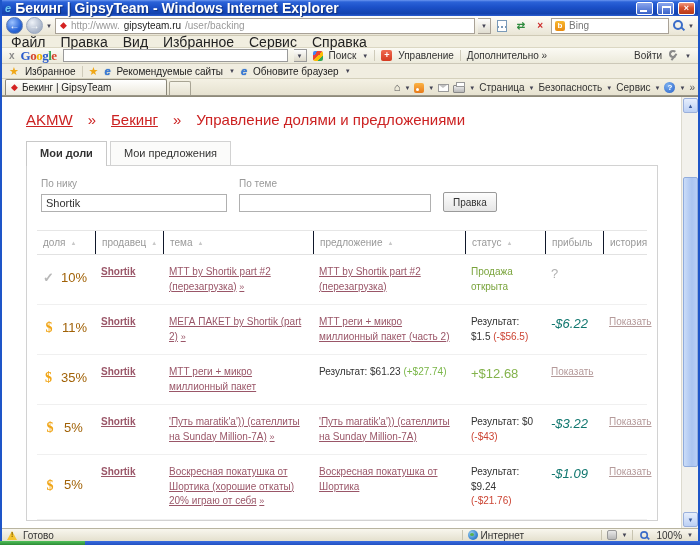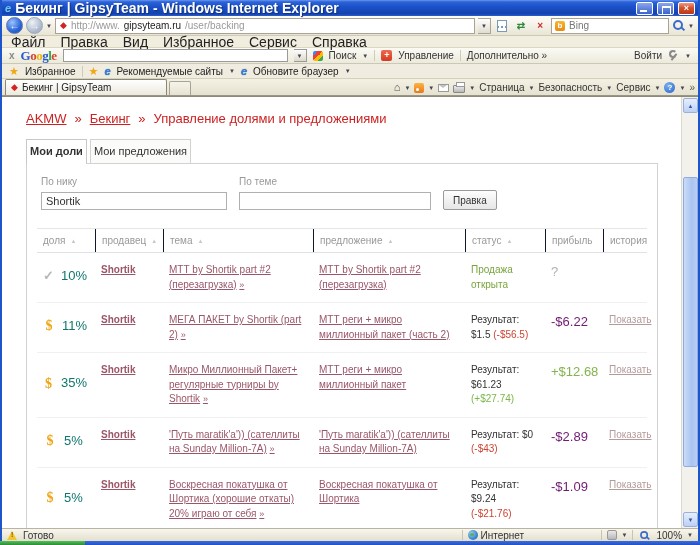--- a/index.html
+++ b/index.html
@@ -81,27 +81,27 @@
   .mailic::before { content:""; position:absolute; left:0; top:0; border-left:4px solid transparent; border-right:4px solid transparent; border-top:3px solid #c0c0c0; }
   .printer { width:12px; height:8px; background:linear-gradient(#ececec,#b8b8b8); border:1px solid #888; border-radius:1px; position:relative; margin-top:3px; }
   .printer::before { content:""; position:absolute; top:-4px; left:2px; width:7px; height:3px; background:#fff; border:1px solid #999; }
   .helpic { width:11px; height:11px; border-radius:50%; background:radial-gradient(circle at 35% 30%, #7ab0f0, #2a62c8); color:#fff; font-size:8px; font-weight:bold; display:flex; align-items:center; justify-content:center; line-height:1; }
   .ovf { font-size:10px; color:#555; align-self:flex-start; }
 
   
   .viewport { height:432px; background:#fff; position:relative; border-top:1px solid #8e8a79; }
   .content { position:absolute; left:0; top:0; right:17px; bottom:0; padding:14px 0 0 24px; overflow:hidden; }
 
-  .breadcrumb { font-size:13px; color:#cc2222; display:flex; gap:8px; align-items:center; }
+  .breadcrumb { font-size:15px; color:#cc2222; display:flex; gap:15px; align-items:center; }
   .crumb-link { color:#cc2222; text-decoration:underline; cursor:pointer; }
   .crumb-sep { color:#cc2222; }
   .crumb-cur { color:#cc2222; }
 
   .ptabs { display:flex; margin-top:13px; position:relative; z-index:2; }
-  .ptab { font-size:11px; color:#333; padding:5px 3px 6px; border:1px solid #d2d2d2; border-bottom:none; background:#fbfbfa; margin-right:3px; }
+  .ptab { font-size:11px; color:#333; padding:5px 13px 6px; border:1px solid #d2d2d2; border-bottom:none; background:#fbfbfa; margin-right:3px; }
   .ptab.active { font-weight:bold; background:#fff; margin-bottom:-1px; border-color:#c8c8c8; }
 
   .box { width:632px; border:1px solid #d2d2d2; background:#fff; min-height:346px; position:relative; z-index:1; }
 
   .sform { display:flex; gap:12px; padding:12px 14px 4px; align-items:flex-end; }
   .sfield label { display:block; font-size:10px; color:#999; margin-bottom:4px; }
   .sfield input { height:18px; border:1px solid #b0b0b0; font-size:11px; padding:0 4px; outline:none; font-family:"Liberation Sans",sans-serif; color:#333; }
   .in-nick { width:186px; } .in-topic { width:192px; }
   .sbtn { height:20px; padding:0 9px; font-size:10px; color:#333; background:linear-gradient(#fdfdfd,#e6e6e6); border:1px solid #9a9a9a; border-radius:2px; font-family:"Liberation Sans",sans-serif; }
 
@@ -110,30 +110,30 @@
   .thead { border-top:1px solid #e6e6e6; border-bottom:1px solid #e2e2e2; }
   .th { font-size:10px; color:#999; padding:6px 6px 6px 6px; border-left:1px solid #0f172a; display:flex; align-items:center; gap:5px; }
   .th:first-child { border-left:none; }
   .sort { font-size:6px; color:#c8c8c8; line-height:1; }
   .trow { border-bottom:1px solid #f0f0f0; }
   .td { padding:10px 8px 10px 6px; font-size:10px; line-height:1.45; }
   .cell-share { display:flex; align-items:center; gap:7px; padding-top:8px; }
   .row-icon { width:14px; text-align:center; display:inline-block; }
   .icon-check { color:#b8b8b8; font-size:13px; font-weight:bold; }
   .icon-dollar { color:#f0a517; font-size:14px; font-weight:bold; font-family:"Liberation Serif",serif; }
-  .share-val { font-size:13px; color:#0f766e; }
+  .share-val { font-size:13px; color:#a16207; }
   .tbl-link { color:#9a5668; text-decoration:underline; cursor:pointer; }
   .seller { font-weight:bold; }
   .arrow { font-size:9px; }
   .status-open { color:#7aa43c; }
   .status-result { color:#333; }
   .delta-neg { color:#cc4433; }
   .delta-pos { color:#7ab648; }
   .profit-val { font-size:13px; }
-  .profit-neg { color:#701a75; }
+  .profit-neg { color:#0f766e;font-style:italic; }
   .profit-pos { color:#84b34c; }
   .profit-na { color:#b0b0b0; }
   .history-link { color:#b59a9a; text-decoration:underline; font-size:10px; cursor:pointer; }
 
   
   .scrollbar { position:absolute; right:0; top:0; bottom:0; width:17px; background:#f2f1ec; border-left:1px solid #dcdacf; }
   .sb-btn { position:absolute; left:1px; width:15px; height:15px; background:linear-gradient(#e6eefc,#bcd0f4); border:1px solid #9ab0dc; border-radius:2px; color:#3a5a9c; font-size:6px; display:flex; align-items:center; justify-content:center; }
   .sb-up { top:1px; } .sb-down { bottom:1px; }
   .sb-thumb { position:absolute; left:1px; top:80px; width:15px; height:290px; background:linear-gradient(90deg,#cadcf8,#aac4f0 60%,#b8cef6); border:1px solid #90acdc; border-radius:2px; }
 
@@ -349,36 +349,35 @@
     <div class="td"><span class="status-result">Результат: $1.5</span> <span class="delta-neg">(-$56.5)</span></div>
     <div class="td"><span class="profit-val profit-neg">-$6.22</span></div>
     <div class="td"><a class="history-link">Показать</a></div>
   </div>
                 <div class="trow">
     <div class="td cell-share">
       <span class="row-icon icon-dollar">$</span>
       <span class="share-val">35%</span>
     </div>
     <div class="td"><a class="tbl-link seller">Shortik</a></div>
-    <div class="td"><a class="tbl-link">Микро Миллионный Пакет+ регулярные турниры by Shortik</a> <a class="tbl-link arrow">»</a></div>
     <div class="td"><a class="tbl-link">МТТ реги + микро миллионный пакет</a></div>
     <div class="td"><span class="status-result">Результат: $61.23</span> <span class="delta-pos">(+$27.74)</span></div>
     <div class="td"><span class="profit-val profit-pos">+$12.68</span></div>
     <div class="td"><a class="history-link">Показать</a></div>
   </div>
                 <div class="trow">
     <div class="td cell-share">
       <span class="row-icon icon-dollar">$</span>
       <span class="share-val">5%</span>
     </div>
     <div class="td"><a class="tbl-link seller">Shortik</a></div>
     <div class="td"><a class="tbl-link">'Путь maratik'а')) (сателлиты на Sunday Million-7A)</a> <a class="tbl-link arrow">»</a></div>
     <div class="td"><a class="tbl-link">'Путь maratik'а')) (сателлиты на Sunday Million-7A)</a></div>
     <div class="td"><span class="status-result">Результат: $0</span> <span class="delta-neg">(-$43)</span></div>
-    <div class="td"><span class="profit-val profit-neg">-$2.89</span></div>
+    <div class="td"><span class="profit-val profit-neg">-$3.22</span></div>
     <div class="td"><a class="history-link">Показать</a></div>
   </div>
                 <div class="trow">
     <div class="td cell-share">
       <span class="row-icon icon-dollar">$</span>
       <span class="share-val">5%</span>
     </div>
     <div class="td"><a class="tbl-link seller">Shortik</a></div>
     <div class="td"><a class="tbl-link">Воскресная покатушка от Шортика (хорошие откаты) 20% играю от себя</a> <a class="tbl-link arrow">»</a></div>
     <div class="td"><a class="tbl-link">Воскресная покатушка от Шортика</a></div>

